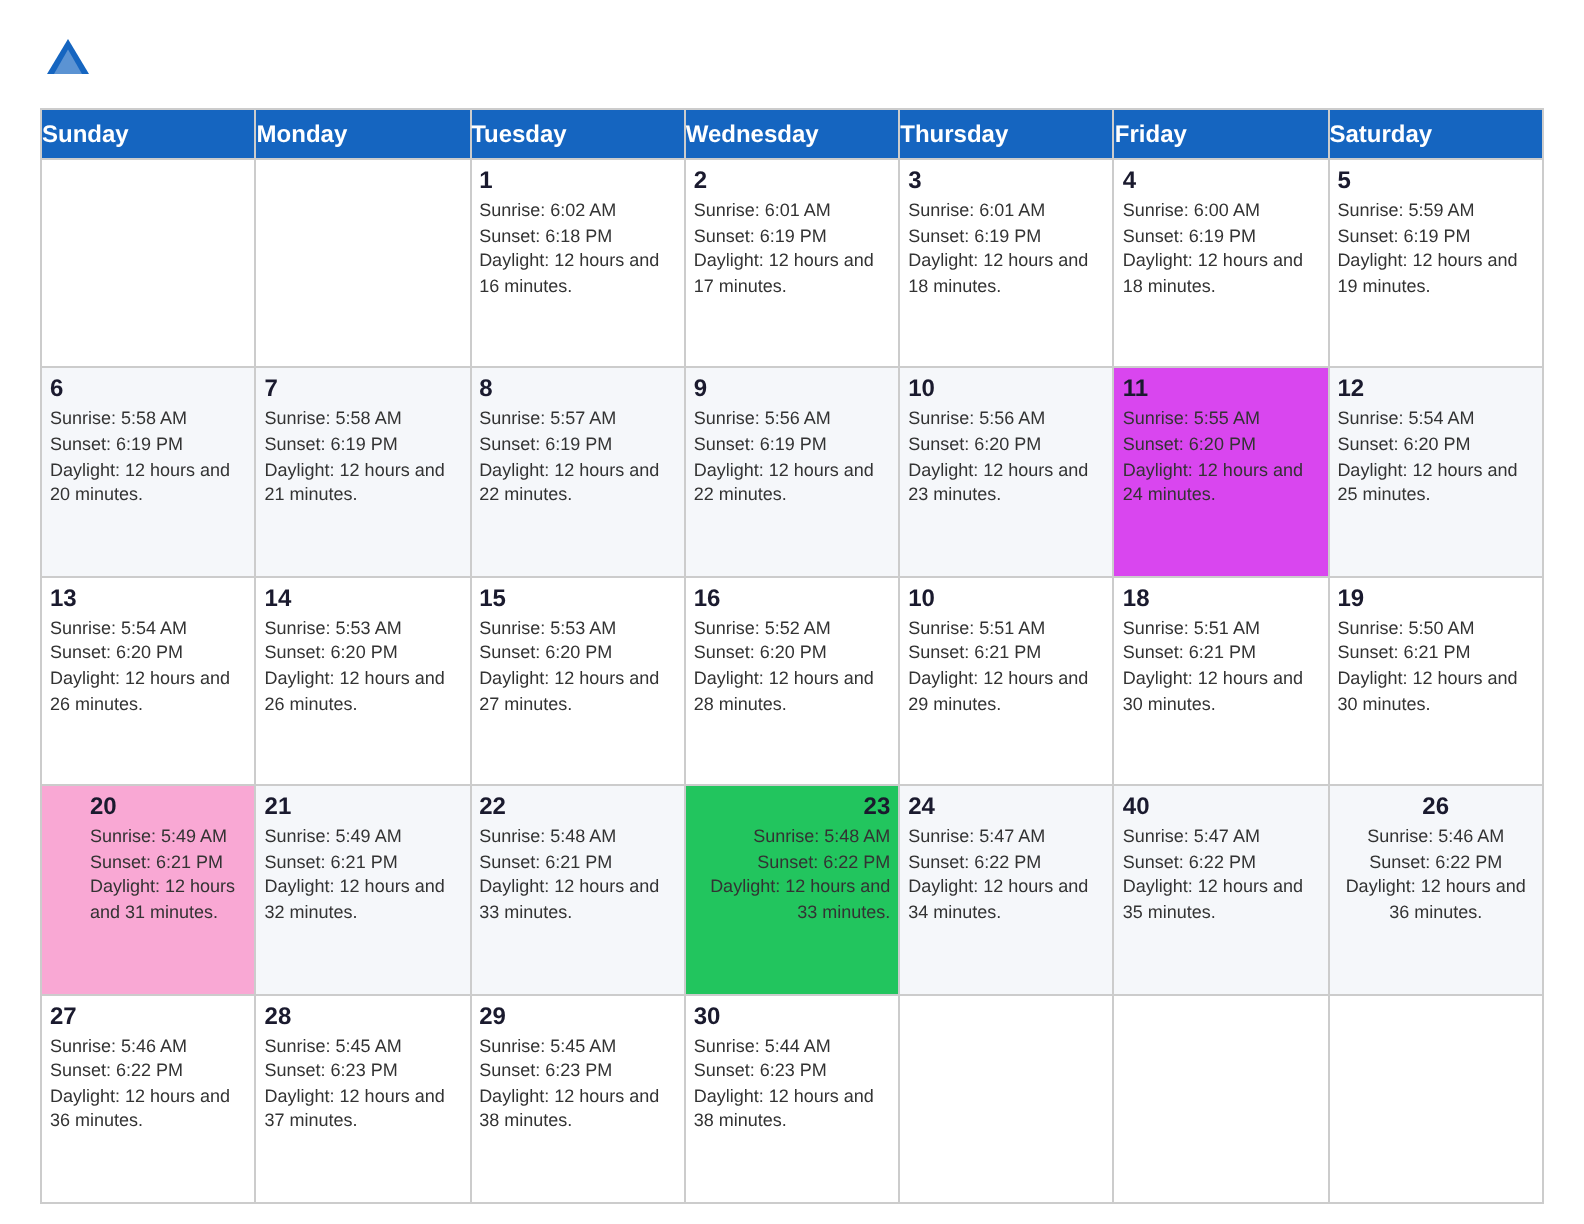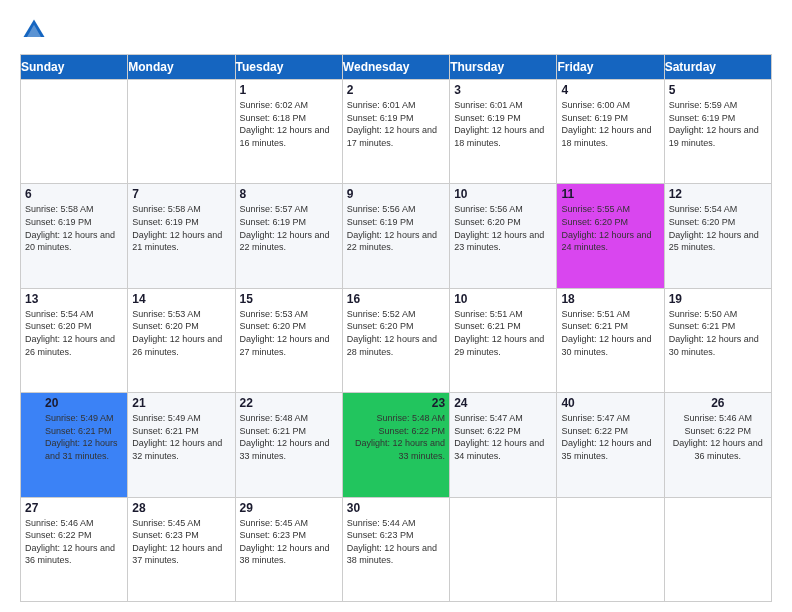--- a/index.html
+++ b/index.html
@@ -245,21 +245,21 @@
 Daylight: 12 hours and 30 minutes.</div>
           </td>
           <td style="background: rgb(255, 255, 255);">
             <span class="day-number">19</span>
             <div class="day-info" style="white-space: pre-line;">Sunrise: 5:50 AM
 Sunset: 6:21 PM
 Daylight: 12 hours and 30 minutes.</div>
           </td>
         </tr>
         <tr>
-          <td style="background: #3b82f6; padding-left: 24px;">
+          <td style="background: #f9a8d4; padding-left: 24px;">
             <span class="day-number">20</span>
             <div class="day-info" style="white-space: pre-line;">Sunrise: 5:49 AM
 Sunset: 6:21 PM
 Daylight: 12 hours and 31 minutes.</div>
           </td>
           <td style="background: rgb(245, 247, 250);">
             <span class="day-number">21</span>
             <div class="day-info" style="white-space: pre-line;">Sunrise: 5:49 AM
 Sunset: 6:21 PM
 Daylight: 12 hours and 32 minutes.</div>

